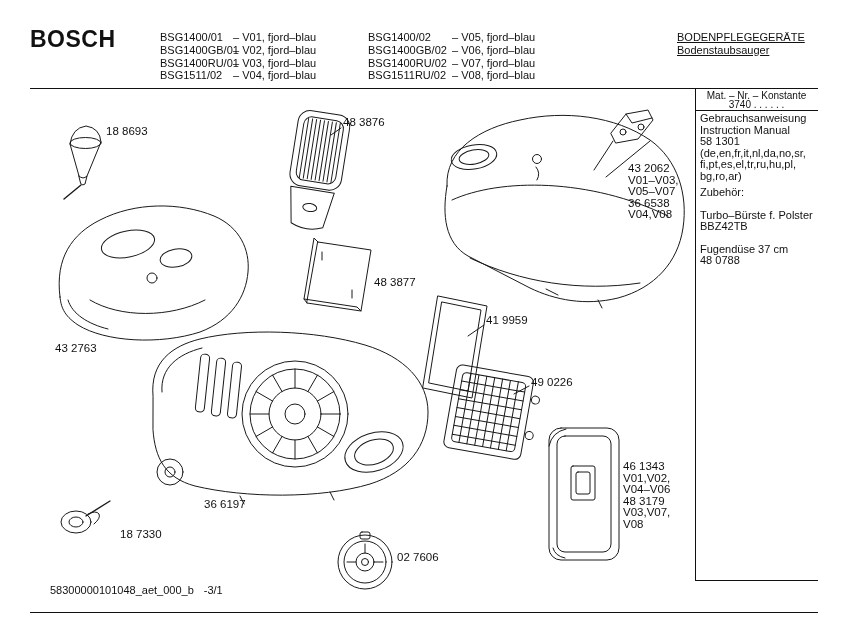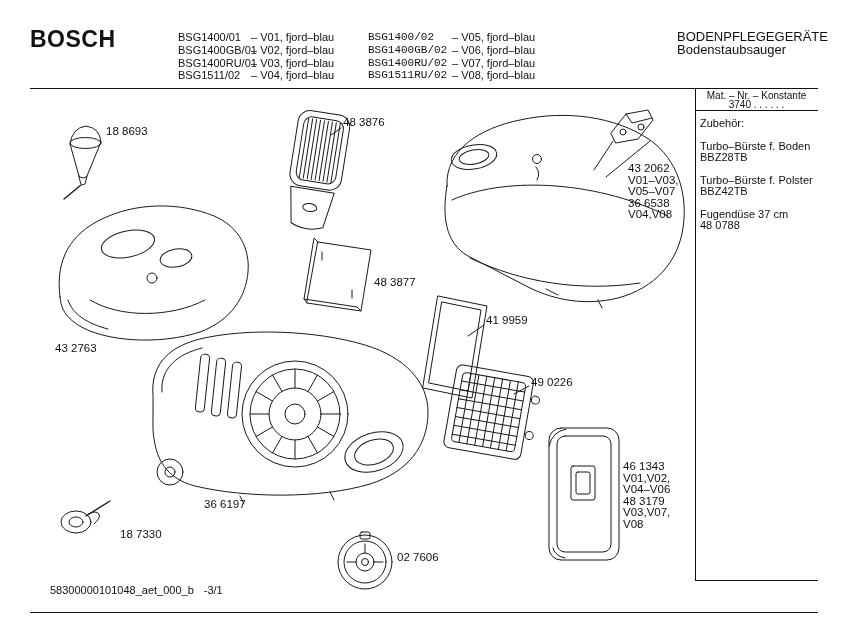--- a/index.html
+++ b/index.html
@@ -6,42 +6,42 @@
   body{
     width:847px;height:635px;position:relative;overflow:hidden;
     background:#ffffff;color:#111;
     font-family:"Liberation Sans","DejaVu Sans",sans-serif;
   }
   .abs{position:absolute;}
   .brand{font-size:23px;font-weight:700;letter-spacing:0.5px;}
   .models{font-size:11px;line-height:12.8px;}
   .model-row{display:flex;white-space:nowrap;}
   .col1 .model-name{width:73px;}
-  .col2 .model-name{width:84px;font-family:Liberation Mono, monospace;}
-  .category{font-size:13px;line-height:12.5px;}
+  .col2 .model-name{width:84px;}
+  .category{font-size:11px;line-height:12.5px;text-decoration:underline;}
   .hrule{position:absolute;height:1px;background:#111;}
   .vrule{position:absolute;width:1px;background:#111;}
   .plabel{position:absolute;font-size:11.5px;line-height:11.5px;white-space:nowrap;}
   .plabel span{display:block;}
   .sidebar-mat{position:absolute;left:695px;top:91px;width:123px;text-align:center;
     font-size:10px;line-height:9px;}
   .sidebar{position:absolute;left:700px;top:113px;width:120px;
     font-size:11px;line-height:11.5px;}
   .acc-title{margin-top:5px;}
   .acc{margin-top:11px;}
   .footer{position:absolute;left:30px;top:584px;font-size:11px;white-space:nowrap;padding-left:20px;}
   .footer .page{margin-left:10px;}
   svg{position:absolute;left:0;top:0;}
 </style>
 </head>
 <body>
 
 <div class="abs brand" style="left:30px;top:26px">BOSCH</div>
 
-<div class="abs models col1" style="left:178px;top:31px">
+<div class="abs models col1" style="left:160px;top:31px">
   <div class="model-row">
     <span class="model-name">BSG1400/01</span>
     <span class="model-variant">– V01, fjord–blau</span>
   </div>
   <div class="model-row">
     <span class="model-name">BSG1400GB/01</span>
     <span class="model-variant">– V02, fjord–blau</span>
   </div>
   <div class="model-row">
     <span class="model-name">BSG1400RU/01</span>
@@ -82,25 +82,29 @@
 <div class="hrule" style="left:695px;top:110px;width:123px"></div>
 <div class="hrule" style="left:695px;top:580px;width:123px"></div>
 <div class="hrule" style="left:30px;top:612px;width:788px"></div>
 
 <div class="sidebar-mat">
   <div>Mat. – Nr. – Konstante</div>
   <div>3740 . . . . . .</div>
 </div>
 
 <div class="sidebar">
+  <div>
+    <div>Gebrauchsanweisung</div>
+    <div>Instruction Manual</div>
+    <div>58 1301</div>
+    <div>(de,en,fr,it,nl,da,no,sr,</div>
+    <div>fi,pt,es,el,tr,ru,hu,pl,</div>
+    <div>bg,ro,ar)</div>
+  </div>
   <div class="acc-title">Zubehör:</div>
-  <div class="acc">
-    <div>Turbo–Bürste f. Boden</div>
-    <div>BBZ28TB</div>
-  </div>
   <div class="acc">
     <div>Turbo–Bürste f. Polster</div>
     <div>BBZ42TB</div>
   </div>
   <div class="acc">
     <div>Fugendüse 37 cm</div>
     <div>48 0788</div>
   </div>
 </div>
 

